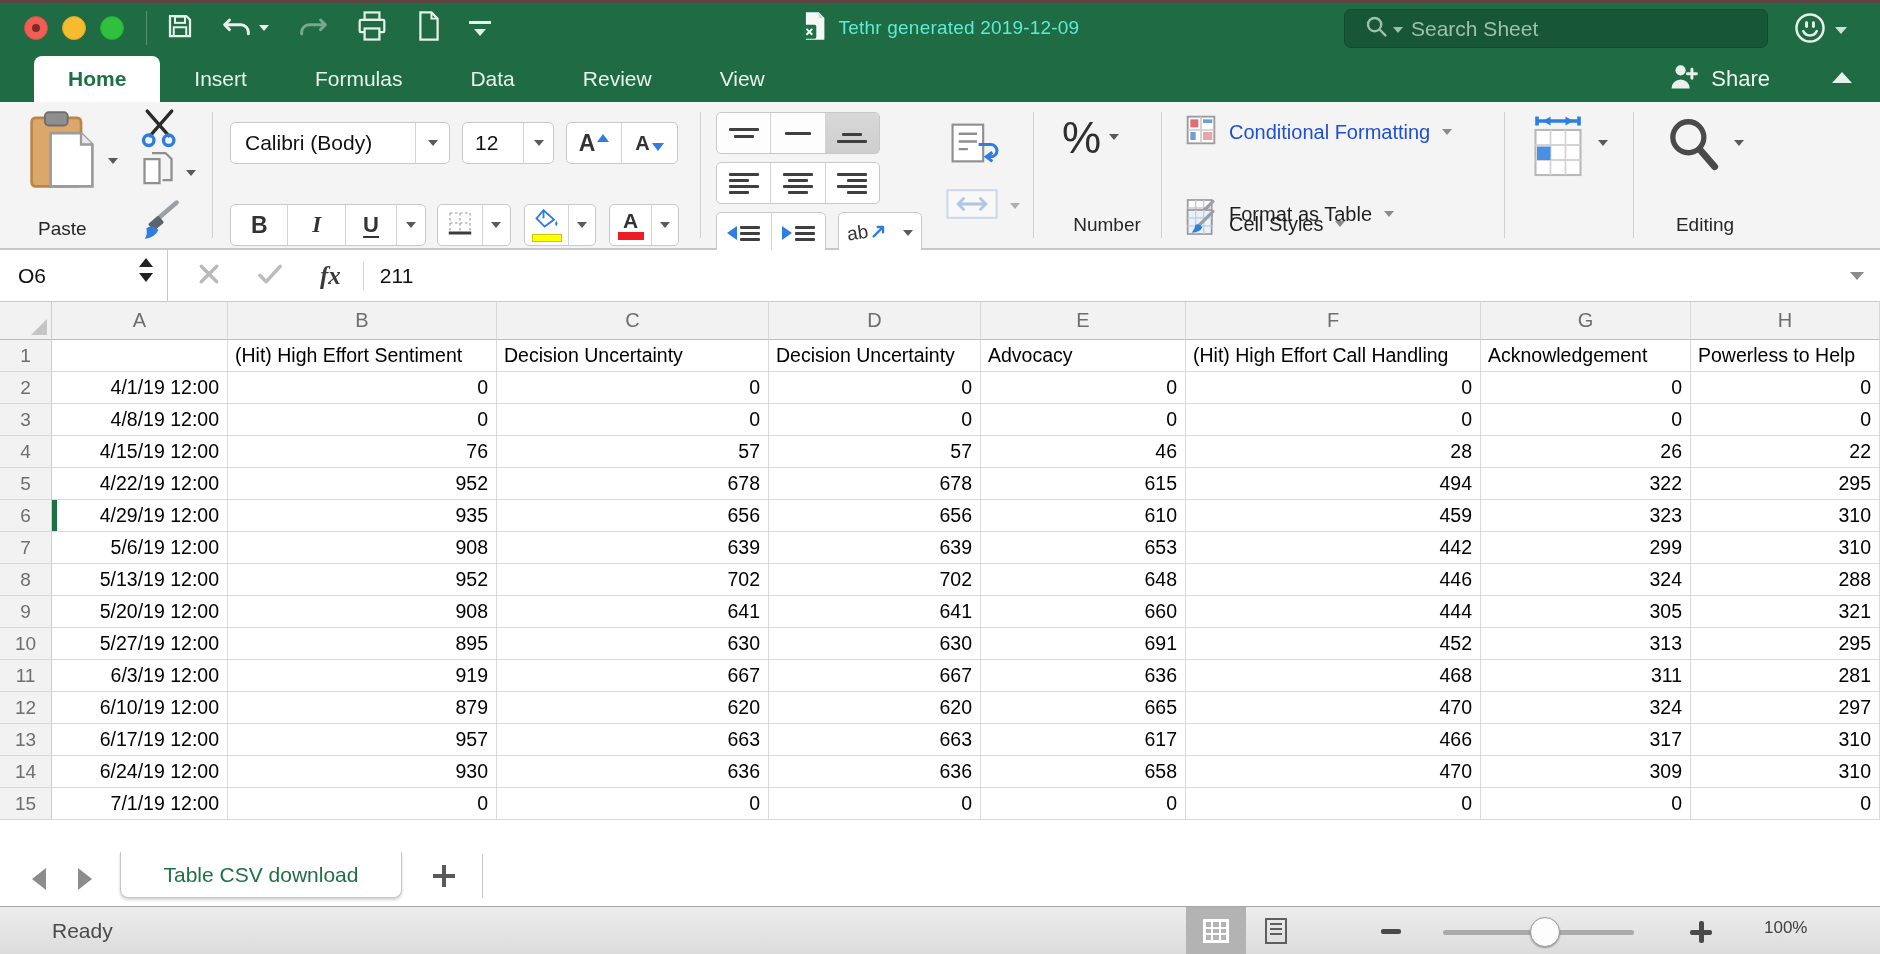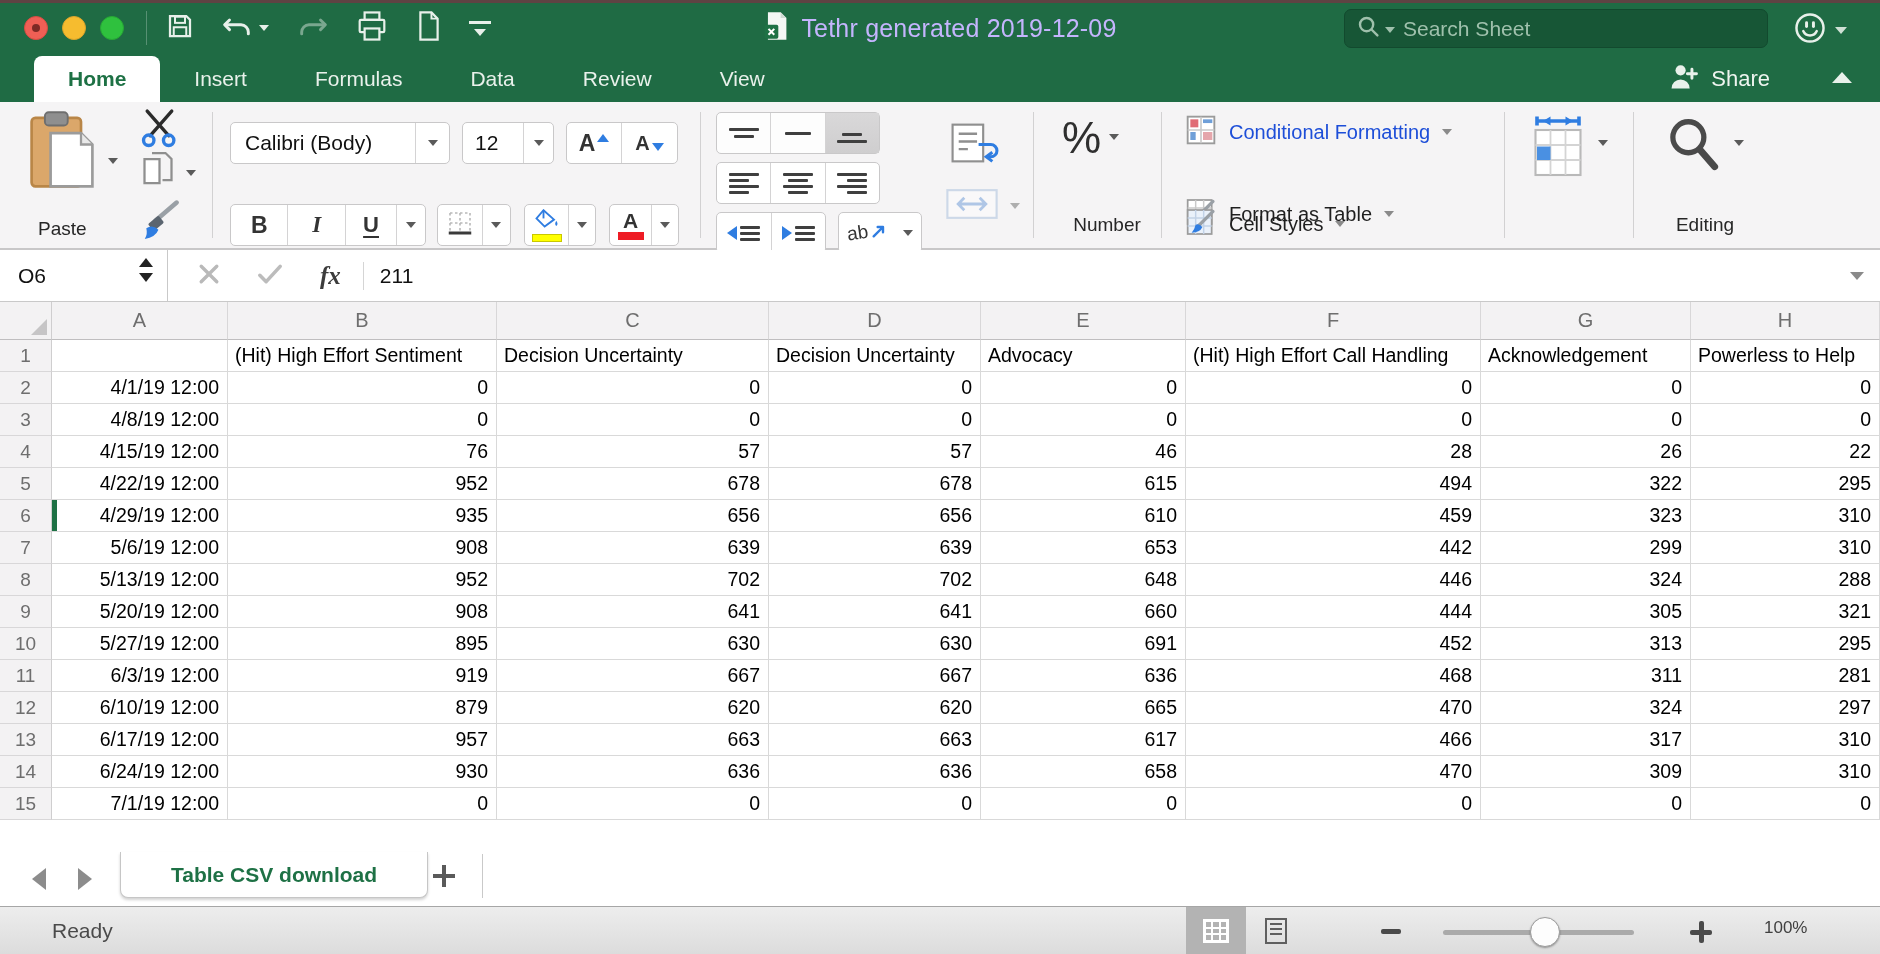--- a/index.html
+++ b/index.html
@@ -17,22 +17,22 @@
   .tl.yellow { background:#f6bc2f; border:1px solid #dba42a; }
   .tl.green { background:#2fc13e; border:1px solid #26a834; }
   .tb-divider { width:1px; height:34px; background:rgba(255,255,255,.25); margin:0 18px 0 22px; }
   .tb-icons { display:flex; align-items:center; gap:26px; }
   .tb-btn { display:flex; align-items:center; gap:4px; color:#fff; }
   .dim { opacity:.45; }
   .caret-down-w { width:0; height:0; border-left:6px solid transparent; border-right:6px solid transparent; border-top:7px solid #e8f0ea; }
   .customize-icon { display:flex; flex-direction:column; align-items:center; gap:5px; }
   .customize-icon .bar { width:22px; height:3px; background:#e8f0ea; }
   .title-wrap { position:absolute; left:0; top:0; width:100%; height:56px; display:flex; align-items:center; justify-content:center; gap:12px; pointer-events:none; }
-  .doc-title { color:#c4b5fd; font-size:25px; font-weight:500; letter-spacing:.2px; }
-  .searchbox { position:absolute; left:1344px; top:9px; width:424px; height:39px; background:#175636; border:1px solid #124a2e; border-radius:7px; display:flex; align-items:center; padding:0 12px; }
+  .doc-title { color:#5eead4; font-size:19px; font-weight:500; letter-spacing:.2px; }
+  .searchbox { position:absolute; left:1344px; top:9px; width:424px; height:39px; background:#175636; border:1px solid #124a2e; border-radius:7px; display:flex; align-items:center; padding:0 20px; }
   .searchbox input { background:transparent; border:none; outline:none; color:#cfe2d6; font-size:21px; width:100%; font-family:"Liberation Sans",sans-serif; }
   .searchbox input::placeholder { color:#9fc0ac; }
   .search-chev { width:0;height:0;border-left:5px solid transparent;border-right:5px solid transparent;border-top:6px solid #9fc0ac; margin:2px 8px 0 4px; }
   .smiley-wrap { position:absolute; left:1794px; top:12px; display:flex; align-items:center; gap:9px; }
 
   
   .tabrow { left:0; top:56px; width:1880px; height:46px; background:#1f6b44; }
   .tabs { position:absolute; left:34px; top:0; height:46px; display:flex; align-items:stretch; }
   .rtab { padding:0 34px; display:flex; align-items:center; color:#e9f1eb; font-size:21px; font-weight:500; }
   .rtab.active { background:#ffffff; color:#1e7145; font-weight:700; border-radius:8px 8px 0 0; }
@@ -77,21 +77,21 @@
   .cell { border-right:1px solid #d9d9d9; border-bottom:1px solid #d9d9d9; font-size:19.5px; color:#000; display:flex; align-items:center; position:relative; white-space:nowrap; overflow:hidden; }
   .cell.num { justify-content:flex-end; padding-right:8px; }
   .cell.hdr { justify-content:flex-start; padding-left:7px; font-weight:500; }
   .active-row-marker { position:absolute; left:0; top:-1px; bottom:-1px; width:5px; background:#1e7145; }
 
   
   .sheettabs { left:0; top:852px; width:1880px; height:54px; background:#fff; }
   .nav-arrows { position:absolute; left:32px; top:16px; display:flex; gap:32px; }
   .tri-left { width:0;height:0;border-top:11px solid transparent;border-bottom:11px solid transparent;border-right:14px solid #8c8c8c; }
   .tri-right { width:0;height:0;border-top:11px solid transparent;border-bottom:11px solid transparent;border-left:14px solid #8c8c8c; }
-  .sheet-tab { position:absolute; left:120px; top:0; width:308px; height:46px; background:#fff; border:1px solid #c6c6c6; border-top:none; border-radius:0 0 8px 8px; box-shadow:0 2px 3px rgba(0,0,0,.18); display:flex; align-items:center; justify-content:center; color:#1e7145; font-size:21px; font-weight:700; }
+  .sheet-tab { position:absolute; left:120px; top:0; width:282px; height:46px; background:#fff; border:1px solid #c6c6c6; border-top:none; border-radius:0 0 8px 8px; box-shadow:0 2px 3px rgba(0,0,0,.18); display:flex; align-items:center; justify-content:center; color:#1e7145; font-size:21px; font-weight:400; }
   .add-sheet { position:absolute; left:428px; top:8px; width:32px; height:32px; display:flex; align-items:center; justify-content:center; }
   .plus-icon { position:relative; width:22px; height:22px; }
   .plus-icon::before { content:""; position:absolute; left:0; top:9px; width:22px; height:4px; background:#5a5a5a; }
   .plus-icon::after { content:""; position:absolute; left:9px; top:0; width:4px; height:22px; background:#5a5a5a; }
   .tab-divider { position:absolute; left:482px; top:2px; width:1px; height:44px; background:#c9c9c9; }
 
   
   .statusbar { left:0; top:906px; width:1880px; height:48px; background:linear-gradient(#ededed,#dcdcdc); border-top:1px solid #a6a6a6; }
   .status-text { position:absolute; left:52px; top:12px; font-size:21px; color:#4a4a4a; }
   .viewbtn { position:absolute; top:0; height:48px; width:60px; display:flex; align-items:center; justify-content:center; }

